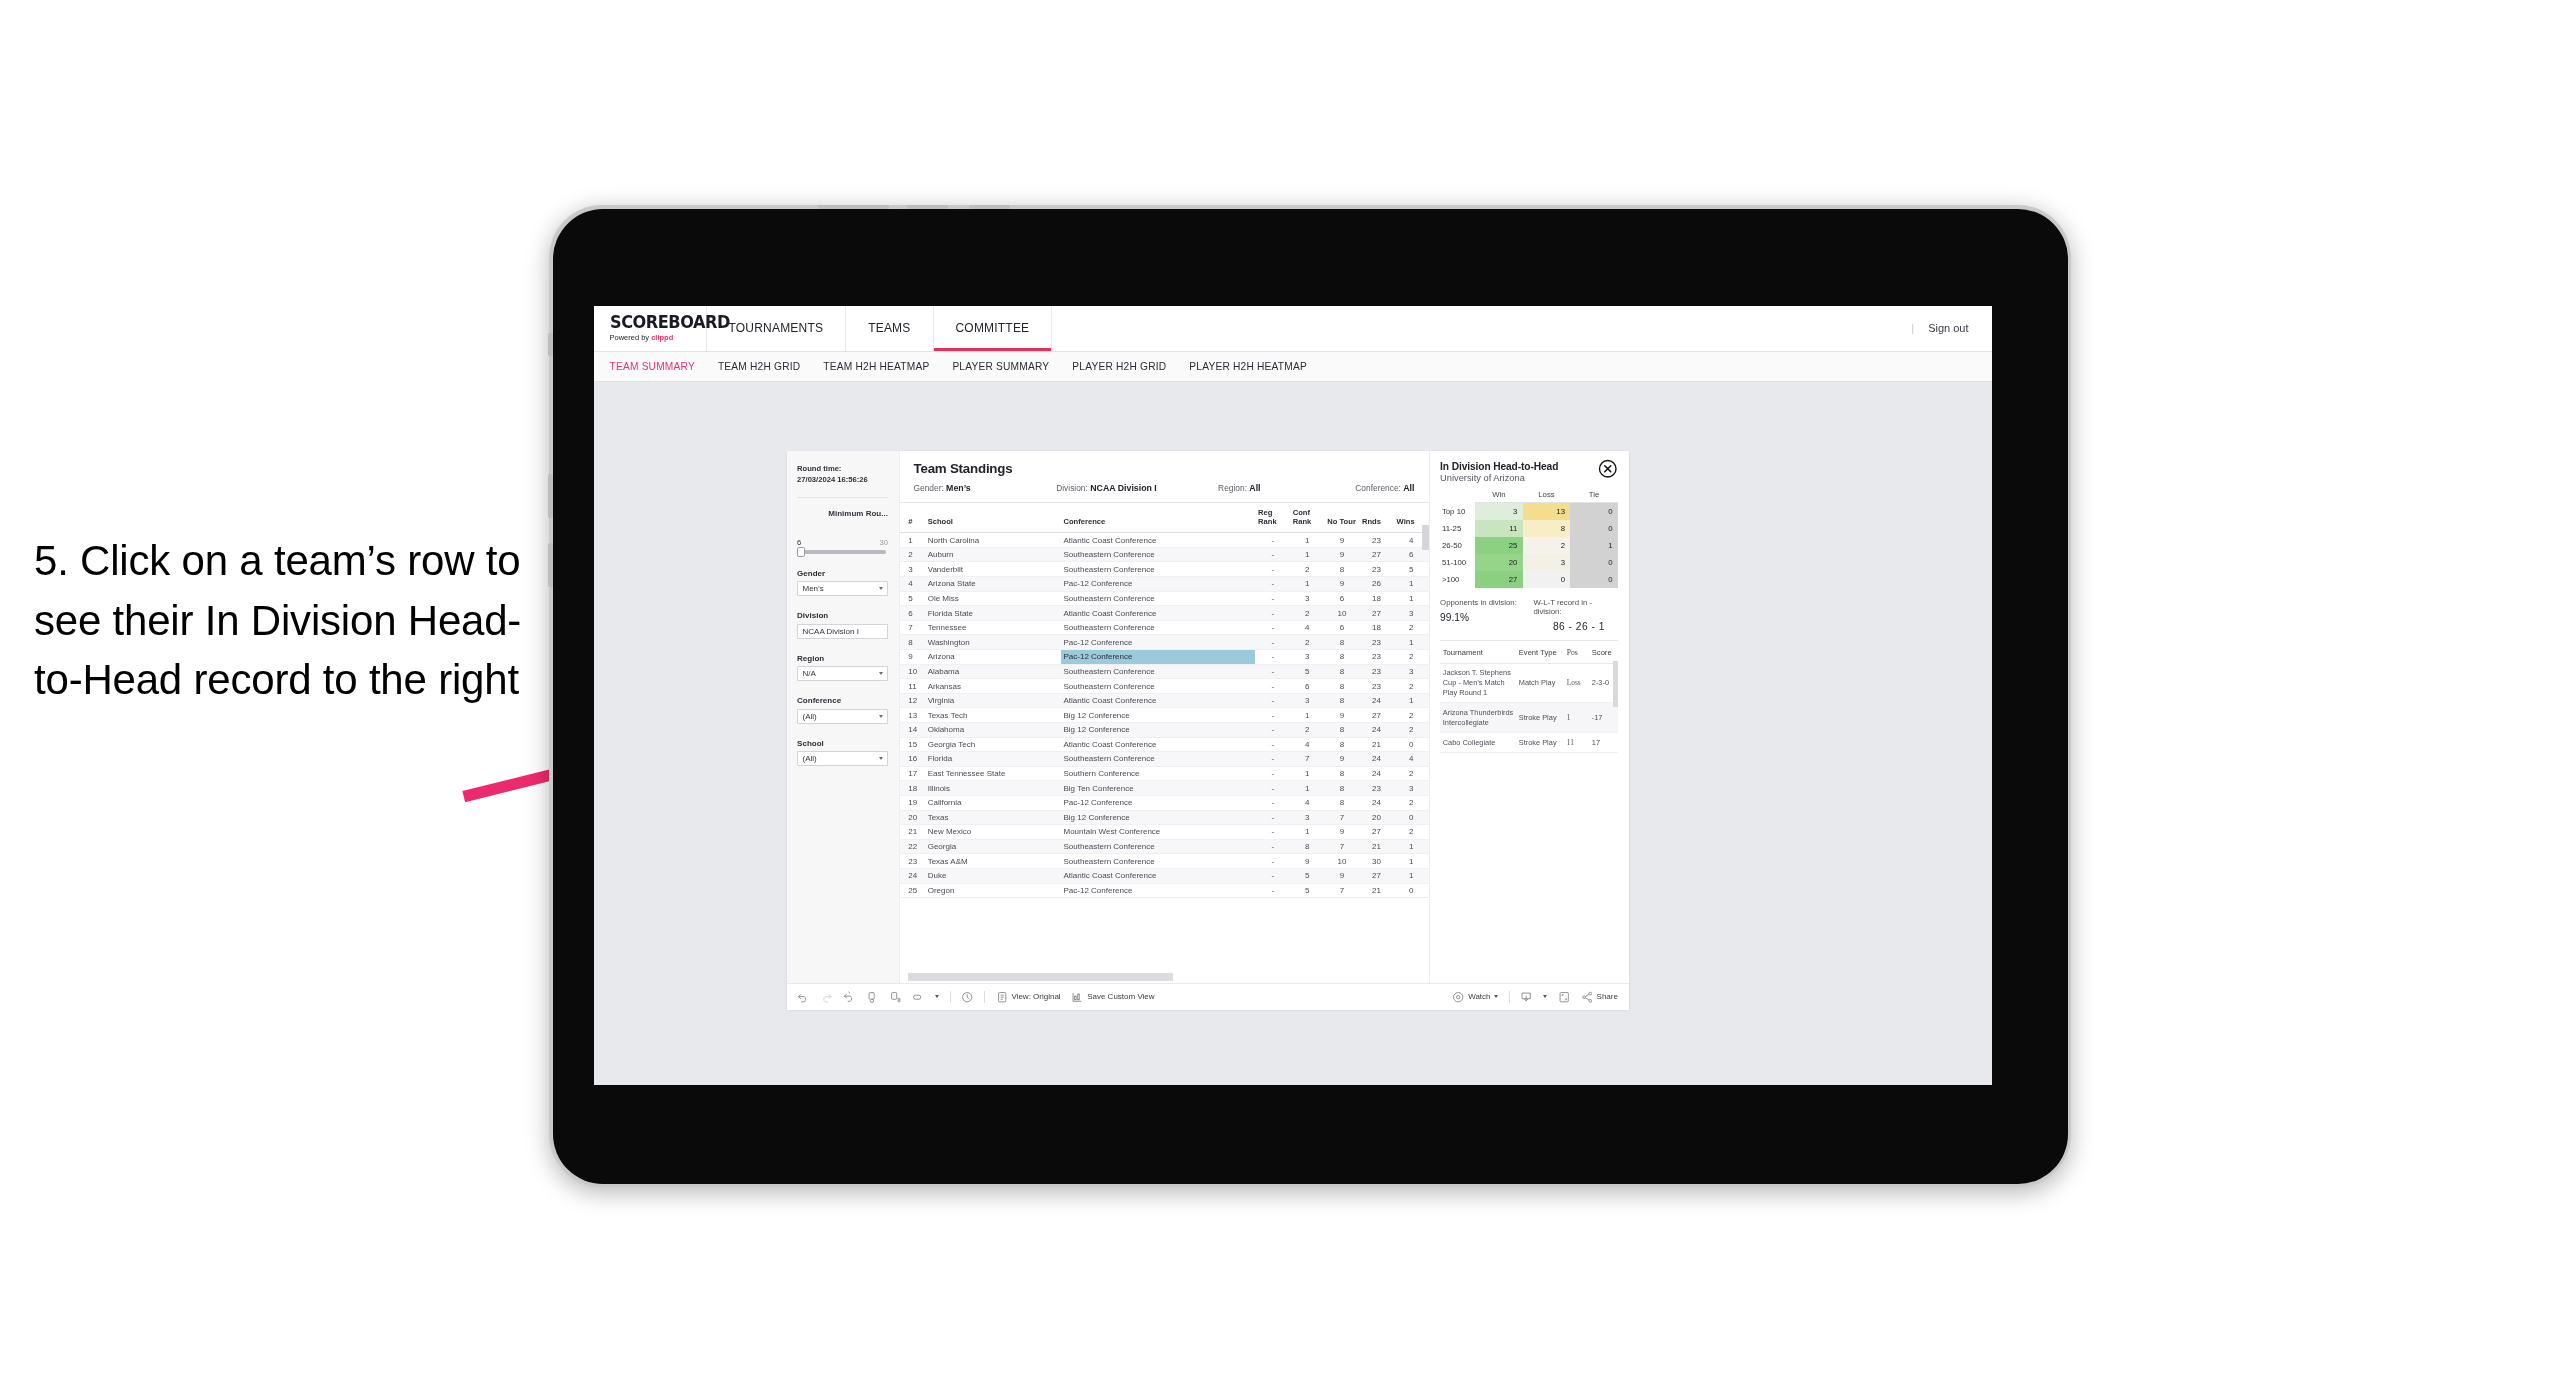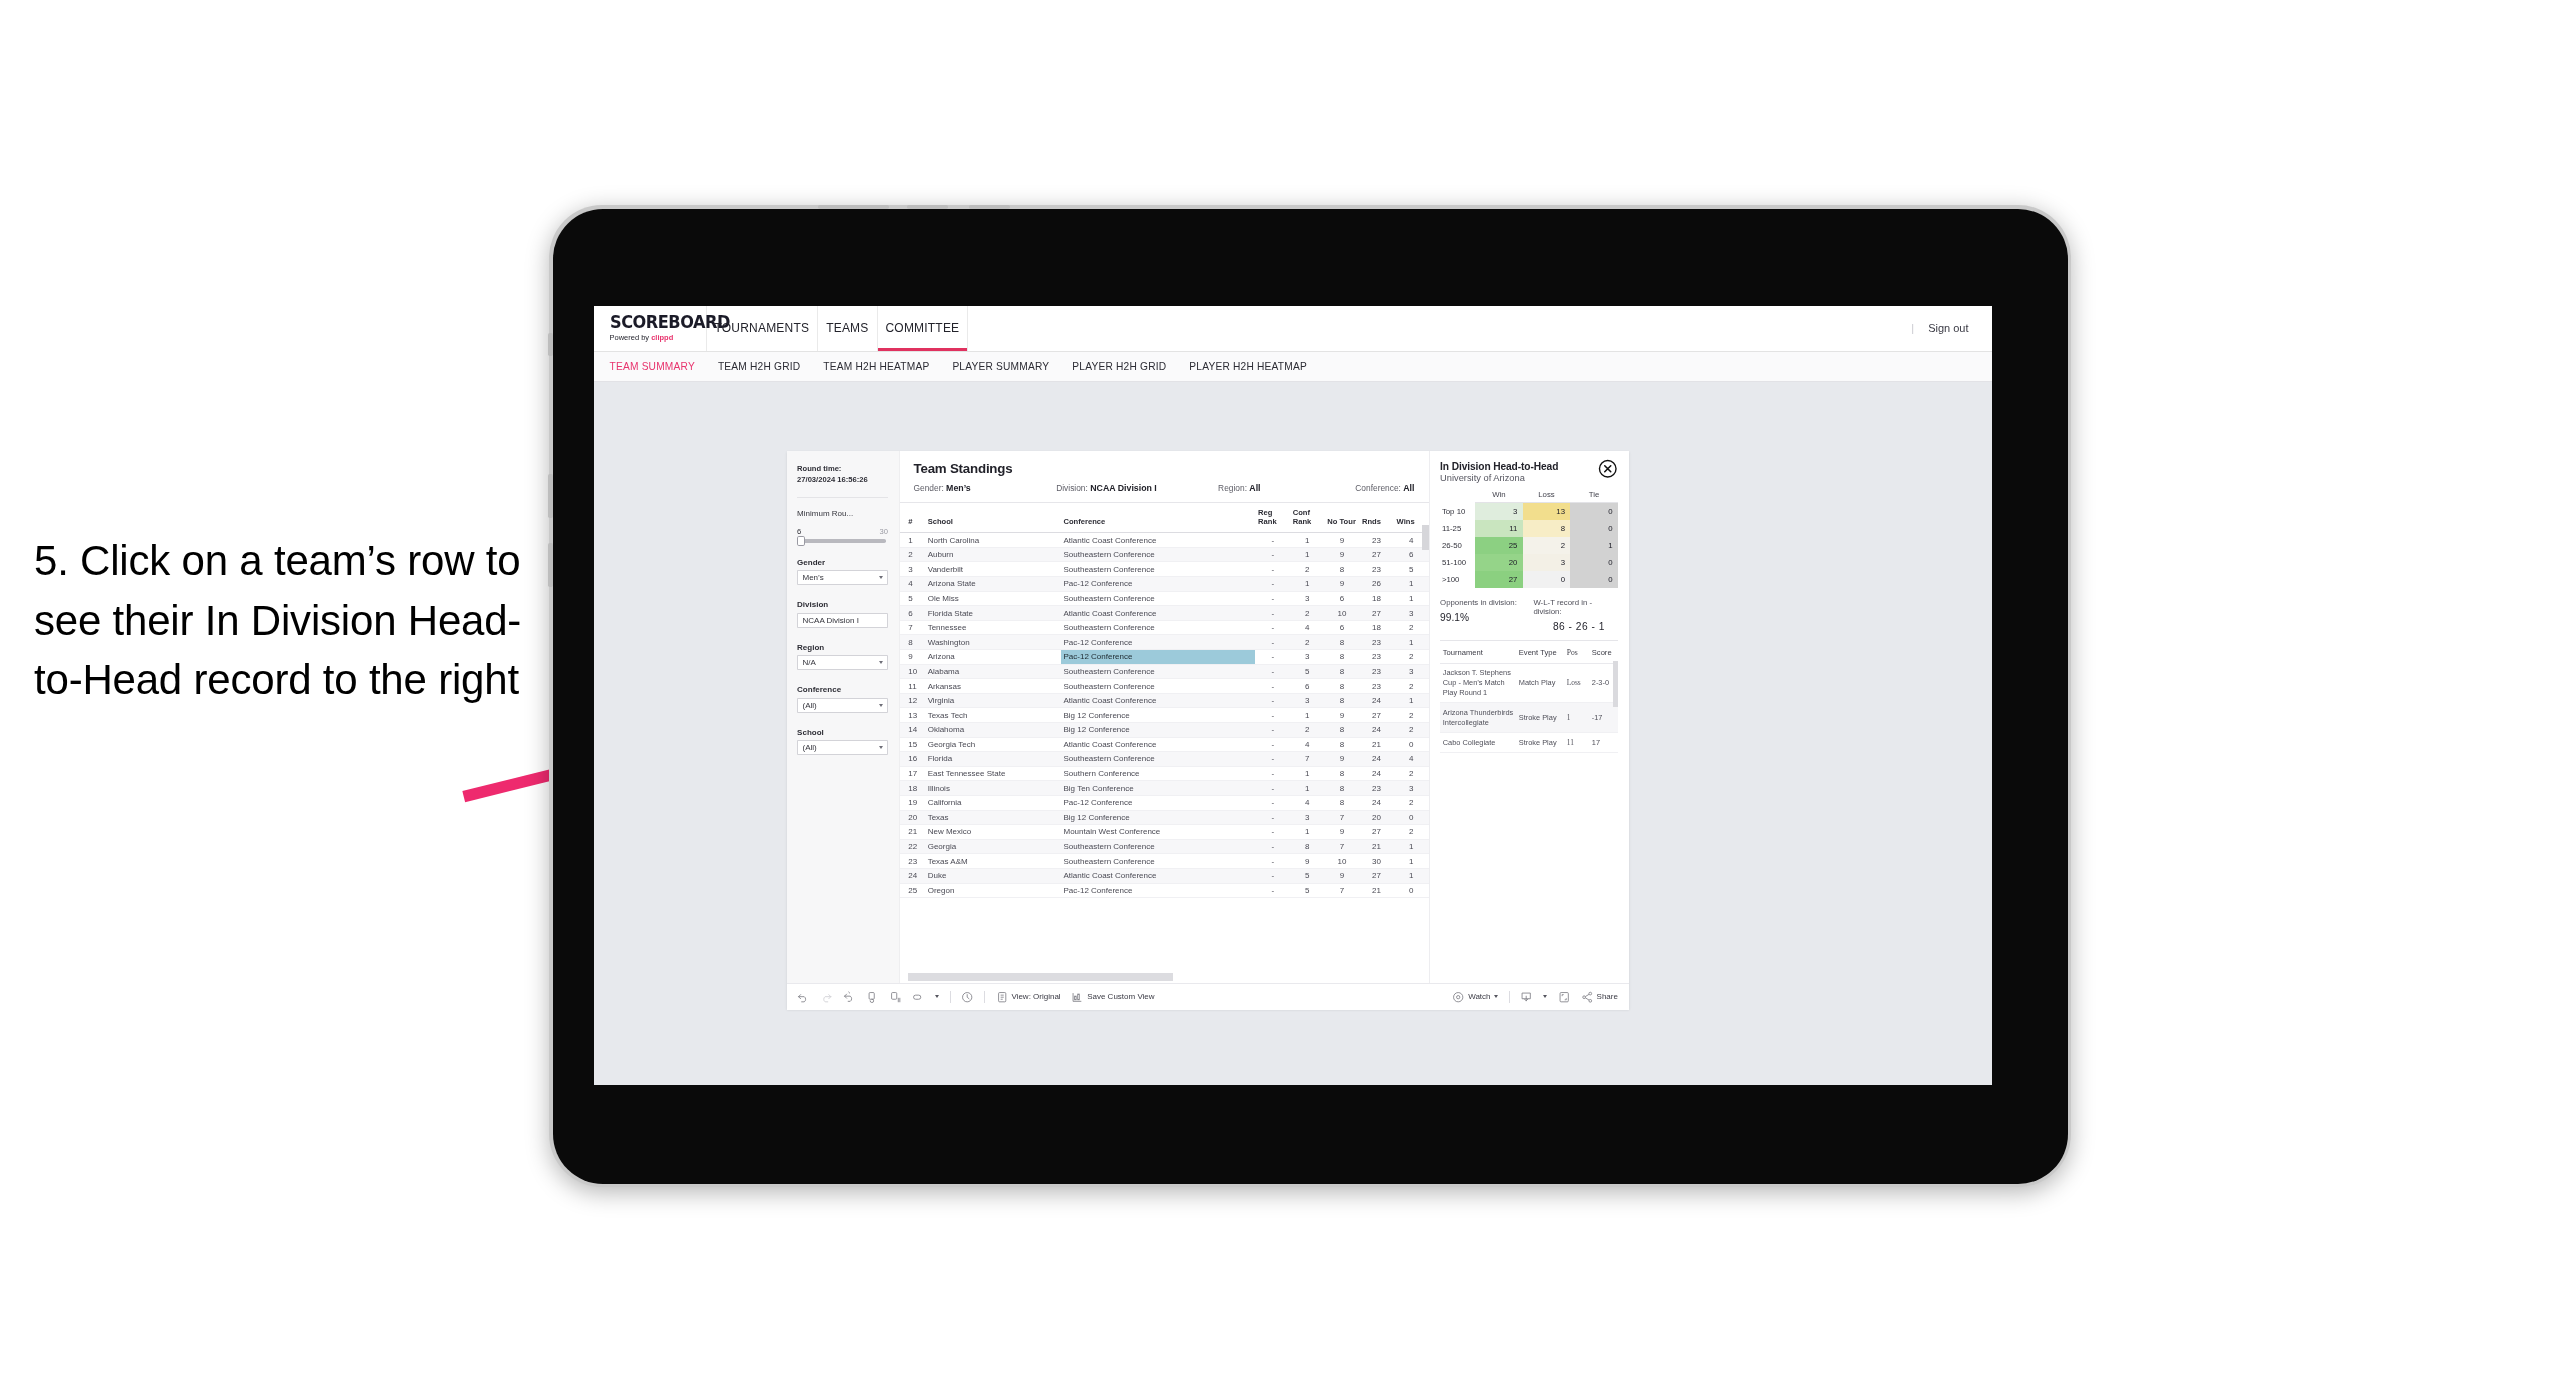--- a/index.html
+++ b/index.html
@@ -93,21 +93,21 @@
     transform-origin: left center;
   }
   #brand-sub {
     font-size: 7.5px;
     color: #25252e;
     margin-top: 2.7px;
   }
   #brand-sub b { color: #e8336d; font-weight: 700; }
   .topnav-item {
     display: flex; align-items: center;
-    padding: 0 8px;
+    padding: 0 22px;
     font-size: 12px;
     letter-spacing: 0.2px;
     color: #23232b;
     border-right: 0.9px solid #eaeaea;
     position: relative;
     cursor: pointer;
     text-align: center;
   }
   .topnav-item.active::after {
     content: "";
@@ -172,21 +172,21 @@
     font-size: 8px;
     color: #35353d;
   }
   #update-time { font-size: 7.6px; line-height: 1.45; color: #2f2f37; font-weight: 600; }
   #filters hr { border: none; border-top: 0.9px solid #e4e4e7; margin: 12.4px 0 10.6px 0; }
   .filter-block { margin-bottom: 15px; }
   .filter-label {
     font-size: 8px; font-weight: 700; color: #2d2d35;
     margin-bottom: 3.5px;
   }
-  .slider-label { text-align: left; font-size: 8px; font-weight: 400; margin-bottom: 9px; }
+  .slider-label { text-align: right; font-size: 8px; font-weight: 700; margin-bottom: 20px; }
   .slider-range {
     display: flex; justify-content: space-between;
     font-size: 7.6px; color: #5b5b64; margin-bottom: 2.7px;
   }
   .slider-range .lo { color: #2d2d35; }
   .slider-range .hi { color: #9a9aa3; }
   .slider-track {
     position: relative; height: 3.5px; background: #b9b9bf;
     border-radius: 1.8px; margin: 3.5px 1.8px 0 1.8px;
   }

